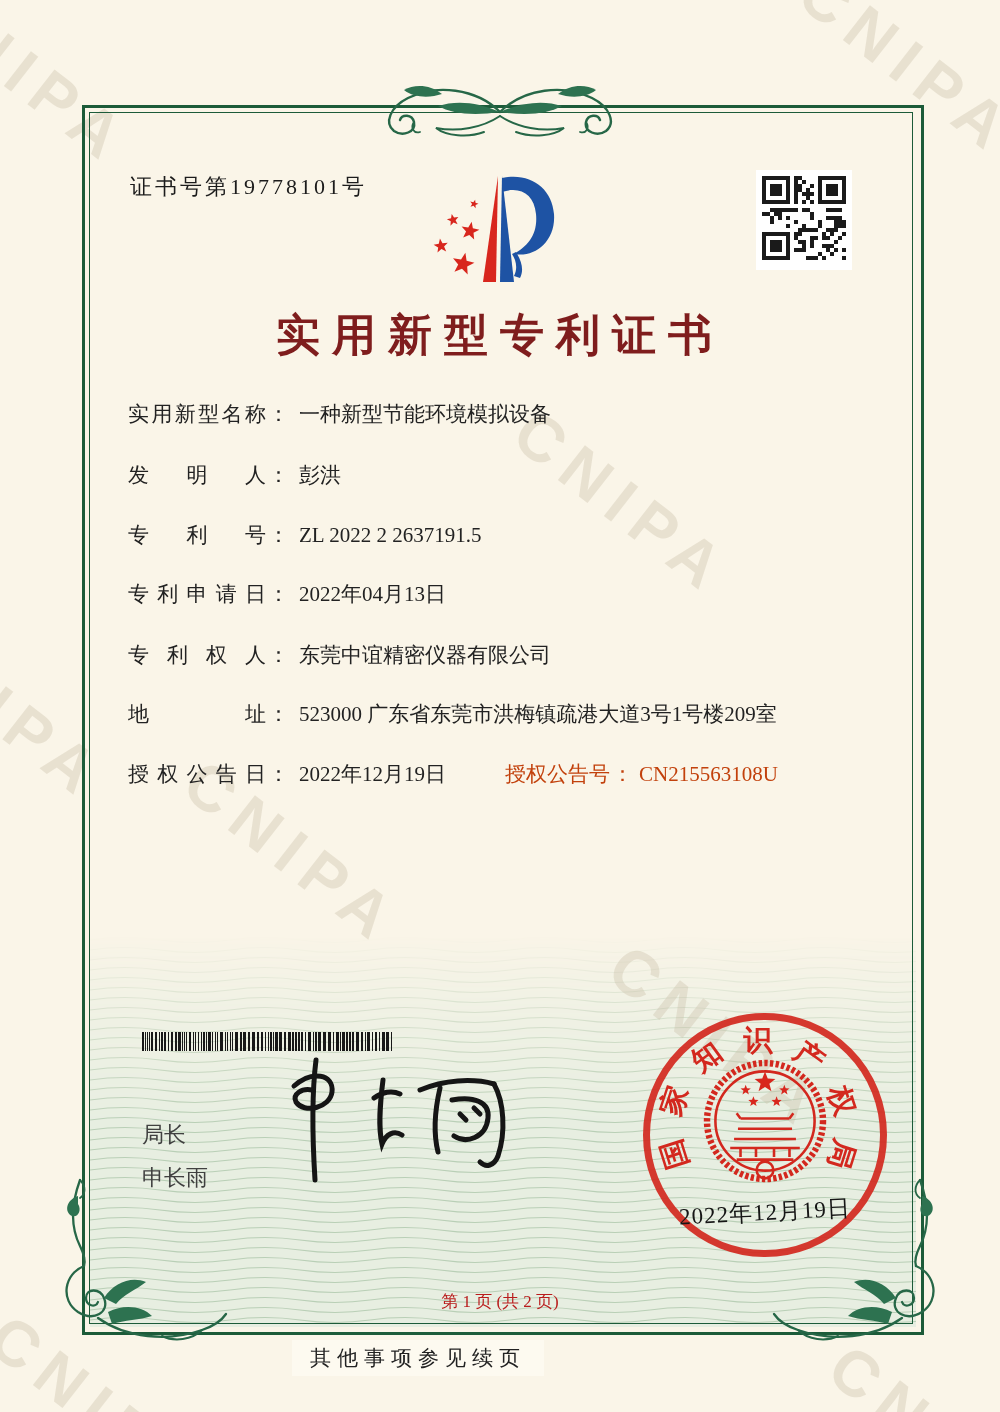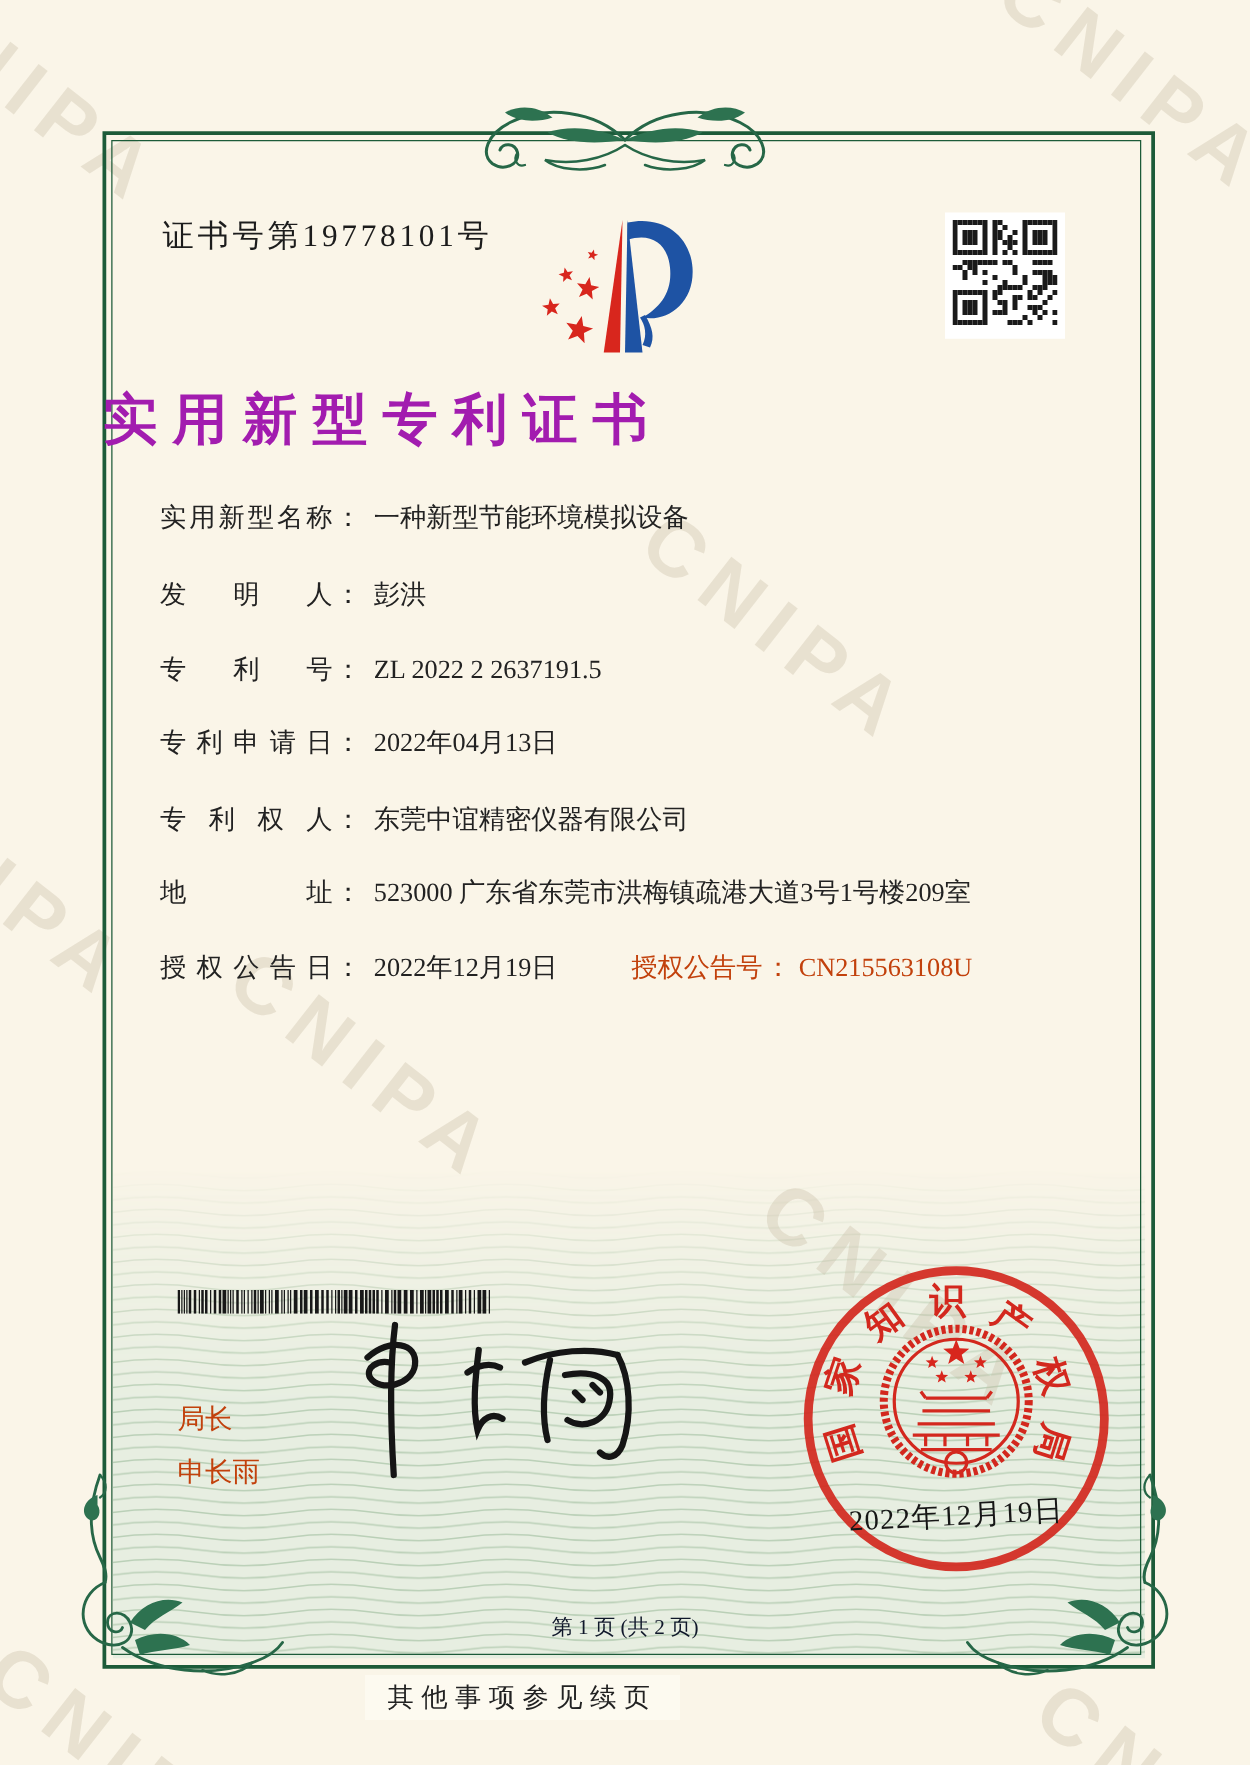--- a/index.html
+++ b/index.html
@@ -20,48 +20,48 @@
   #waves{
     left:90px;top:935px;width:826px;height:392px;z-index:1;overflow:hidden;
     -webkit-mask-image:linear-gradient(180deg,rgba(0,0,0,0) 0%,rgba(0,0,0,.55) 20%,#000 48%);
     mask-image:linear-gradient(180deg,rgba(0,0,0,0) 0%,rgba(0,0,0,.55) 20%,#000 48%);
   }
   
   #frame-outer{left:82px;top:105px;width:836px;height:1224px;border:3px solid #1c5b39;z-index:3;}
   #frame-inner{left:89px;top:112px;width:822px;height:1210px;border:1px solid #1c5b39;z-index:3;}
   .flourish{z-index:4;}
   
-  #cert-number{left:130px;top:172px;font-size:25px;letter-spacing:3px;z-index:5;}
-  #title{left:82px;top:306px;width:836px;font-size:44px;font-weight:bold;
-         letter-spacing:12px;z-index:5;color:#a21caf;}
+  #cert-number{left:130px;top:172px;font-size:22px;letter-spacing:3px;z-index:5;}
+  #title{left:82px;top:306px;width:836px;text-align:center;font-size:44px;font-weight:bold;
+         letter-spacing:12px;z-index:5;color:#7f1d1d;}
   
   .field{position:absolute;left:128px;font-size:21px;z-index:5;white-space:nowrap;color:#222;}
   .flabel{display:inline-block;width:138px;text-align:justify;text-align-last:justify;}
   .fcolon{margin:0 10px 0 2px;}
   .field2{position:absolute;left:505px;font-size:21px;z-index:5;white-space:nowrap;color:#c2410c;text-align:right;}
   .field2 .fcolon{margin:0 6px 0 2px;}
   
   #paras{left:128px;top:813px;width:762px;z-index:5;}
   #paras p{margin:0 0 7px 0;font-size:19px;line-height:28px;text-align:justify;
            text-indent:2em;letter-spacing:.5px;color:#222;}
   
   #barcode{left:142px;top:1032px;z-index:5;}
   #director-label,#director-name{left:142px;z-index:5;
-      font-family:"Liberation Sans","DejaVu Sans",sans-serif;font-size:22px;color:#c2410c;}
+      font-family:"Liberation Sans","DejaVu Sans",sans-serif;font-size:22px;color:#404040;}
   #director-label{top:1120px;}
   #director-name{top:1163px;}
   #signature{left:282px;top:1052px;z-index:6;}
   
   #seal{left:643px;top:1013px;width:230px;height:230px;border:7px solid rgba(211,40,30,.92);
         border-radius:50%;z-index:6;}
   .seal-char{position:absolute;font-size:29px;font-weight:bold;color:#d3281e;z-index:2;}
   #seal-date{position:absolute;left:0;right:0;bottom:22px;text-align:center;font-size:23px;
         color:#161616;transform:rotate(-3deg);letter-spacing:1px;z-index:3;}
   
-  #page-footer{left:82px;top:1290px;width:836px;text-align:center;font-size:17px;z-index:5;color:#0f172a;}
+  #page-footer{left:82px;top:1290px;width:836px;text-align:center;font-size:17px;z-index:5;color:#b91c1c;}
   #continuation{left:0;top:1340px;width:836px;text-align:center;z-index:5;}
   #continuation span{display:inline-block;background:#fdfaf0;padding:4px 18px;font-size:21px;
         letter-spacing:6px;color:#222;}
   #qr-box{left:756px;top:170px;background:#ffffff;padding:6px;z-index:5;}
 </style>
 </head>
 <body>
 
 <span class="wm" style="left:-55px;top:-35px">CNIPA</span>
 <span class="wm" style="left:830px;top:-45px">CNIPA</span>

